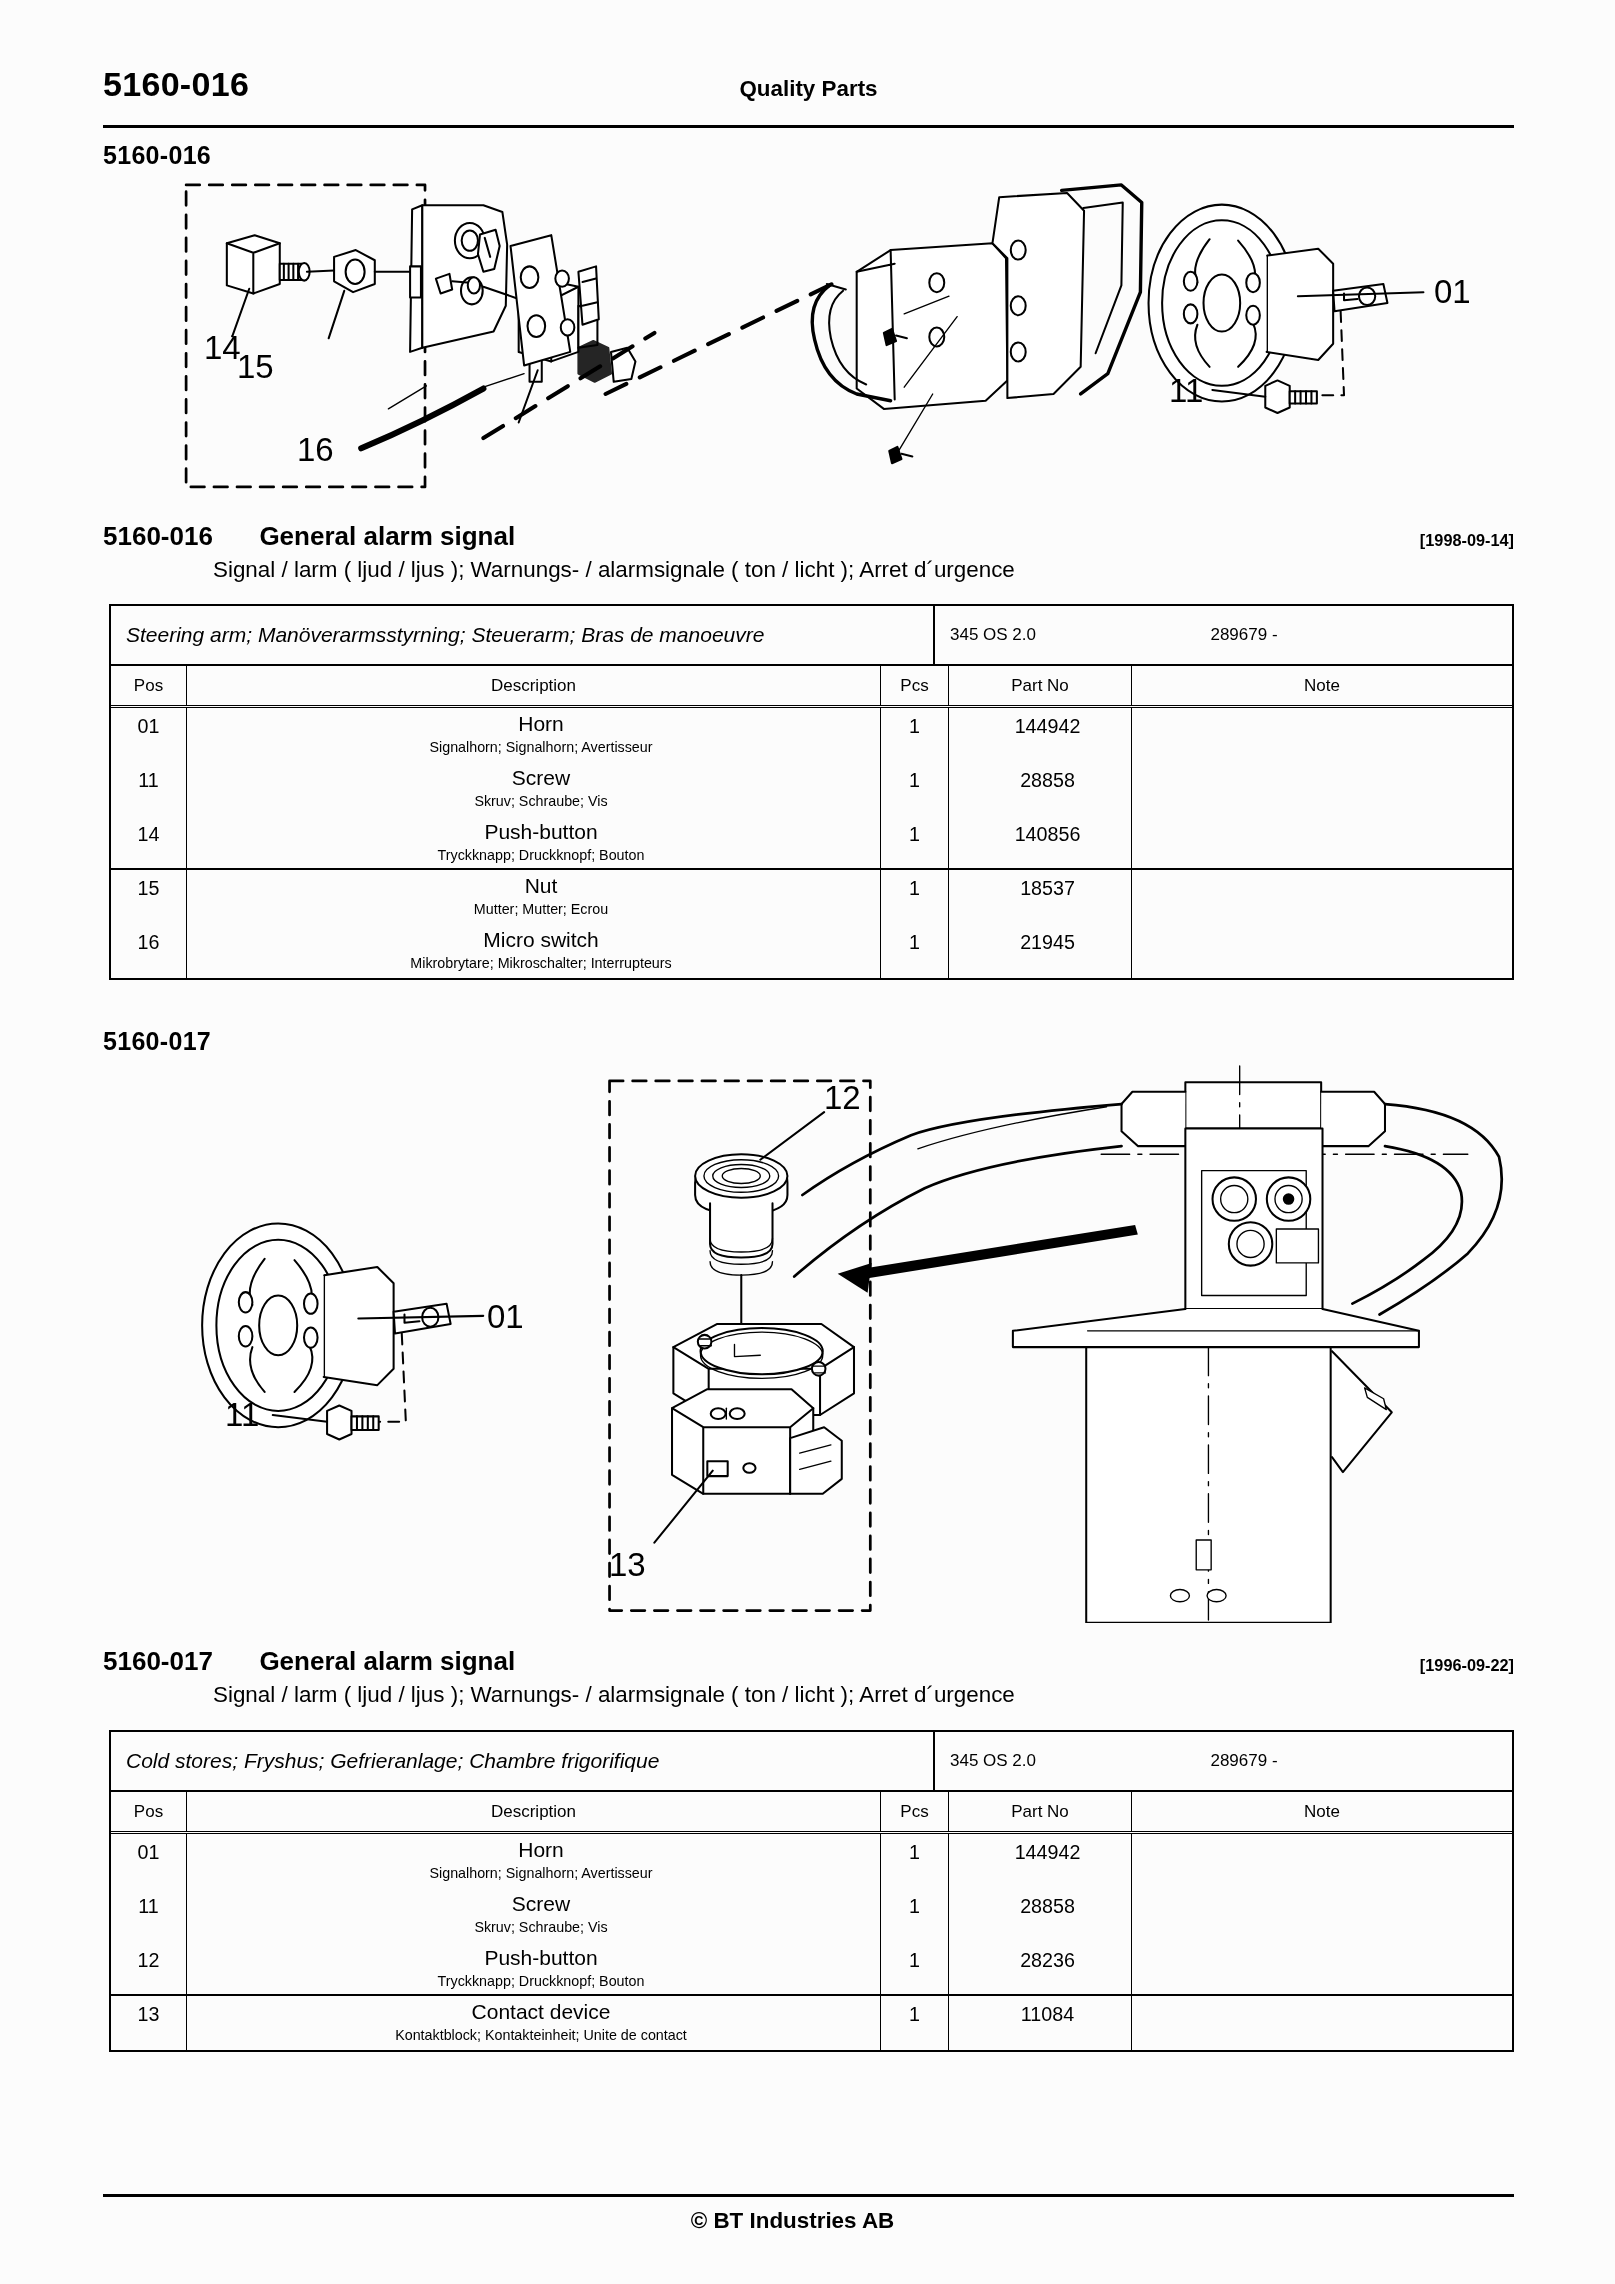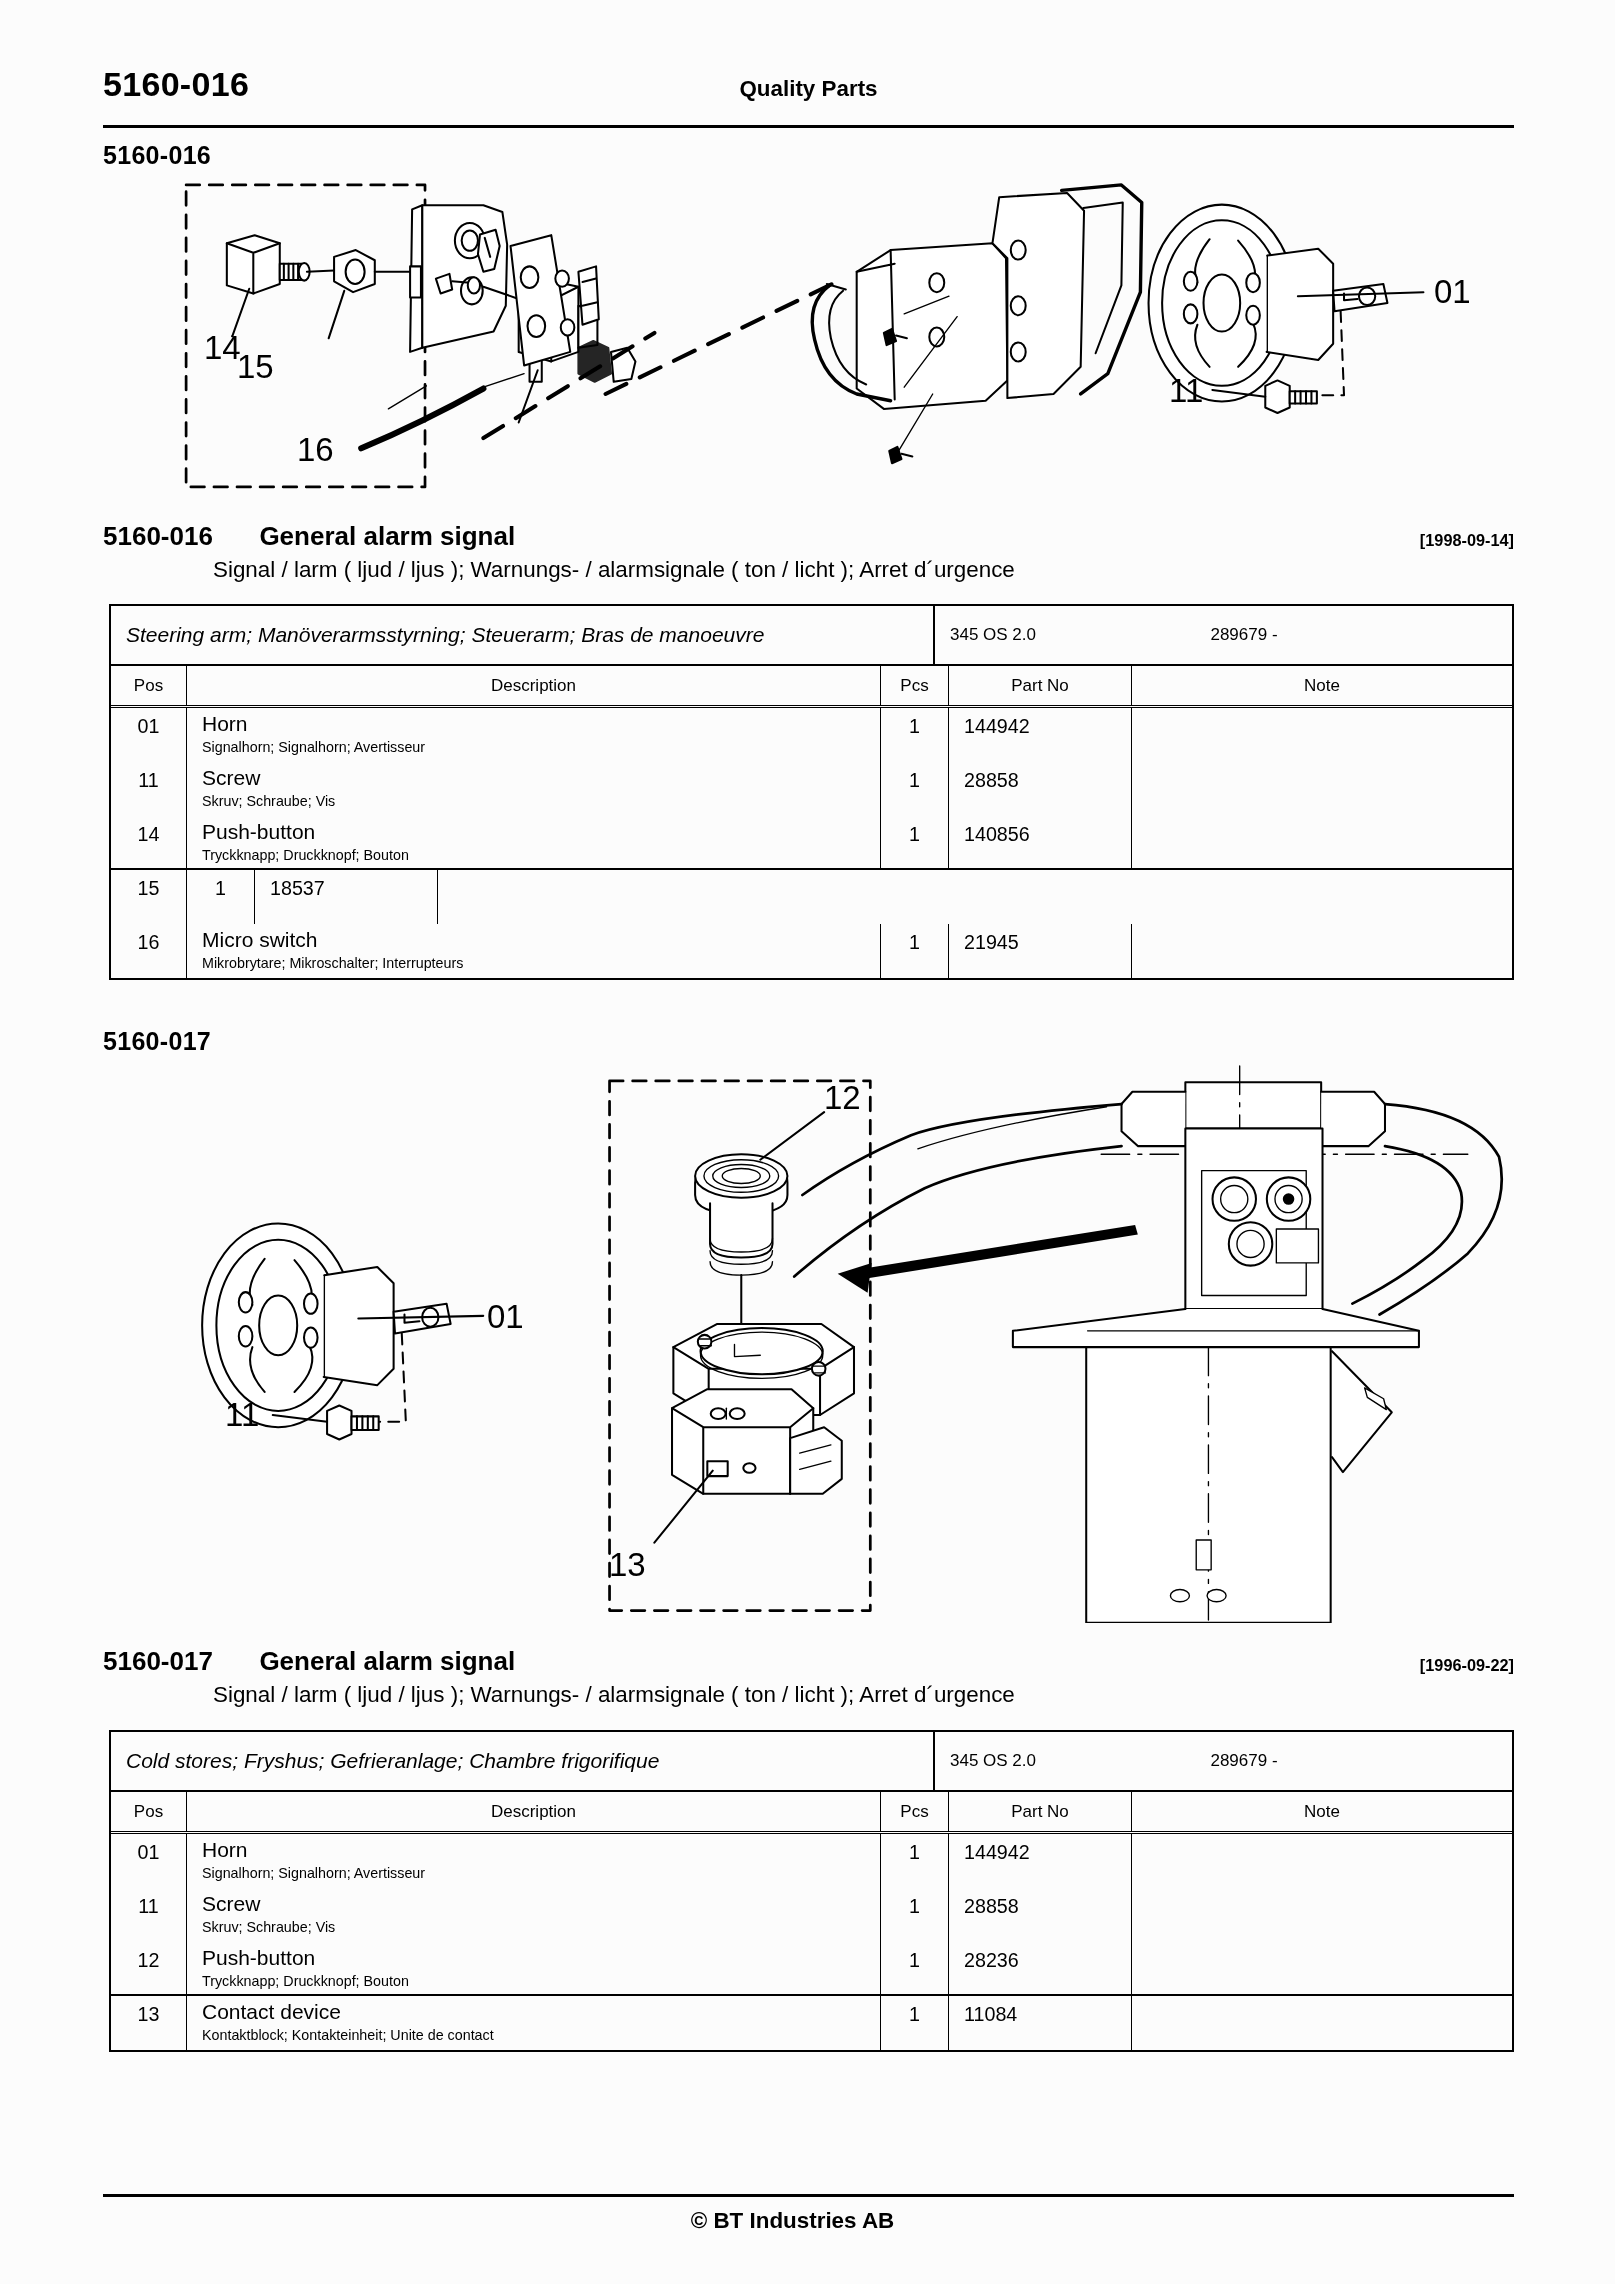--- a/index.html
+++ b/index.html
@@ -113,20 +113,21 @@
     font-weight: normal;
     white-space: nowrap;
   }
 
   
   .parts-table {
     position: absolute;
     border: 2.7px solid #000;
     box-sizing: border-box;
     background: #fcfcfc;
+    text-align: center;
   }
   .pt-groupbar {
     display: flex;
     border-bottom: 2.7px solid #000;
     box-sizing: border-box;
     height: 60px;
   }
   .pt-groupbar .grp-name {
     flex: 0 0 824px;
     display: flex;
@@ -427,20 +428,24 @@
         <div class="d-en">Push-button</div>
         <div class="d-tr">Tryckknapp; Druckknopf; Bouton</div>
       </div>
       <div class="col-pcs c-pcs">1</div>
       <div class="col-part c-part">140856</div>
       <div class="col-note c-note"></div>
     </div>
 
     <div class="pt-row">
       <div class="col-pos c-pos">15</div>
+      <div class="col-desc c-desc">
+        <div class="d-en">Nut</div>
+        <div class="d-tr">Mutter; Mutter; Ecrou</div>
+      </div>
       <div class="col-pcs c-pcs">1</div>
       <div class="col-part c-part">18537</div>
       <div class="col-note c-note"></div>
     </div>
 
     <div class="pt-row">
       <div class="col-pos c-pos">16</div>
       <div class="col-desc c-desc">
         <div class="d-en">Micro switch</div>
         <div class="d-tr">Mikrobrytare; Mikroschalter; Interrupteurs</div>

